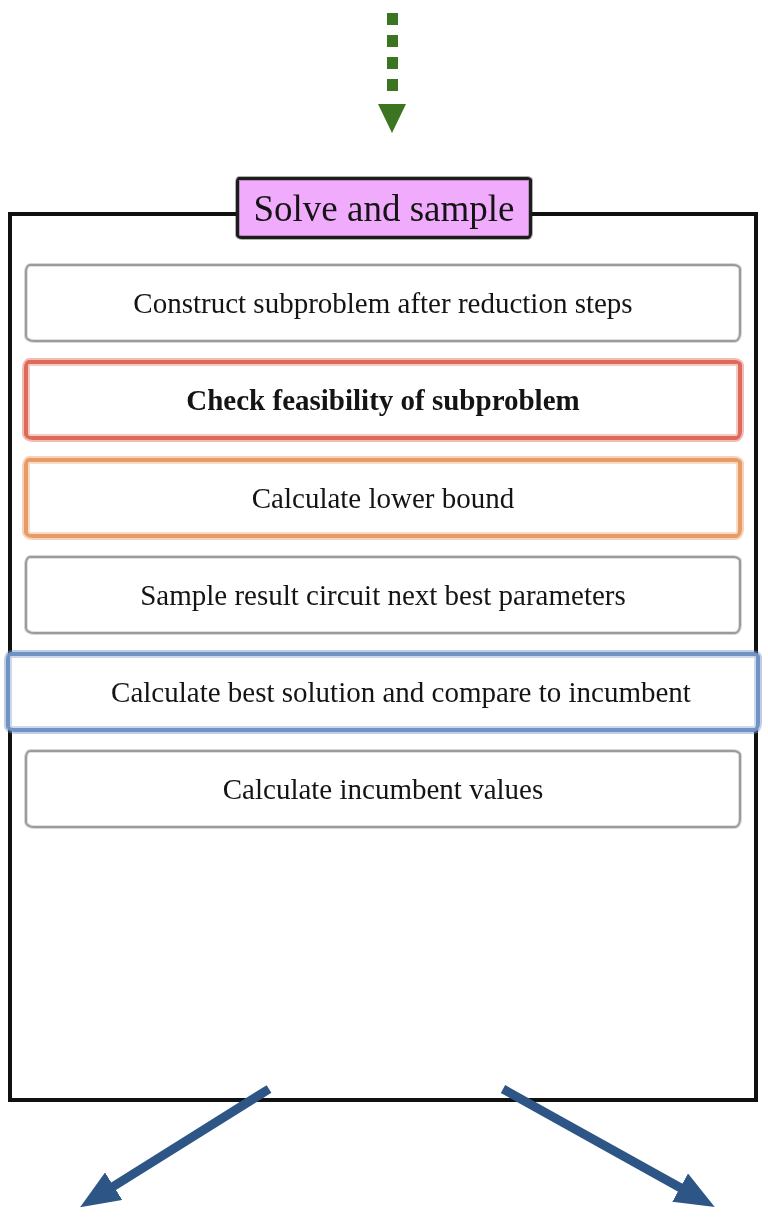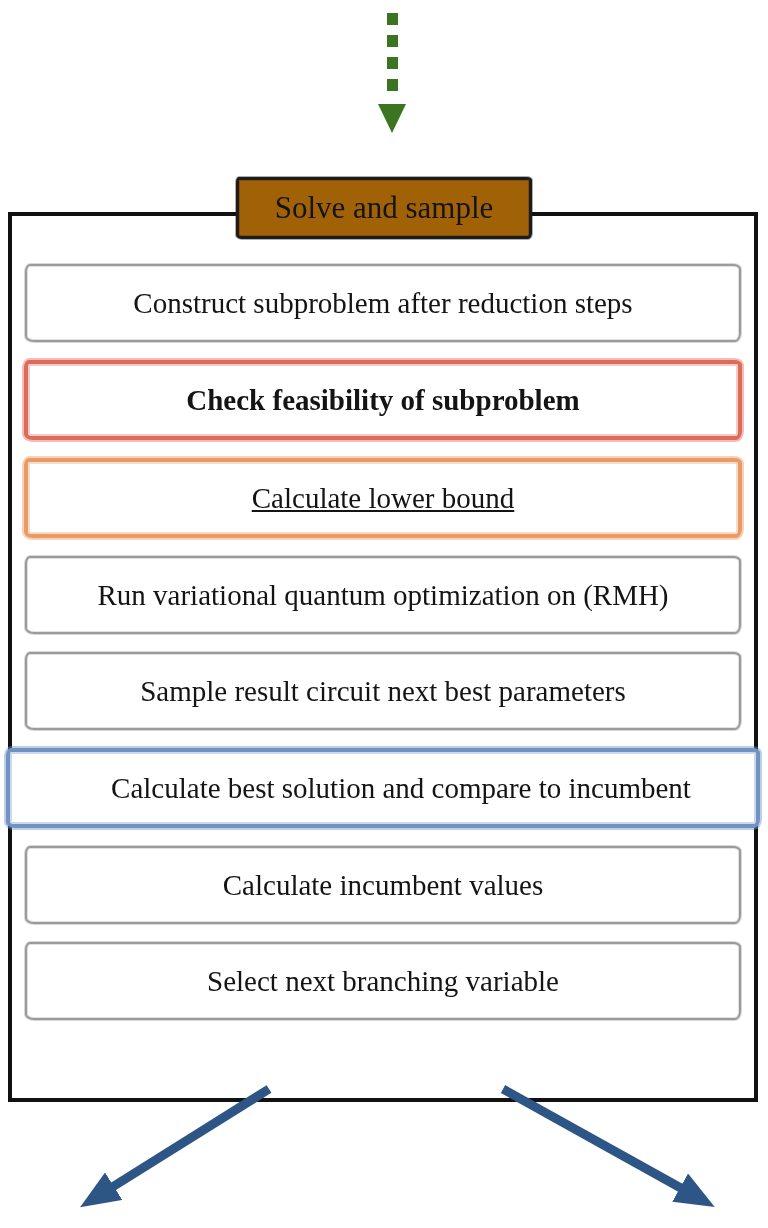--- a/index.html
+++ b/index.html
@@ -66,28 +66,28 @@
   }
 
   
   .title-box {
     position: absolute;
     top: 177px;
     left: 50%;
     transform: translateX(-50%);
     width: 290px;
     height: 56px;
-    background: #a16207;
+    background: #f0abfc;
     border: 3px solid #1c1c1c;
     border-radius: 3px 5px 4px 6px / 5px 3px 6px 4px;
     box-shadow: 0 0 0 1px rgba(28,28,28,0.35), inset 0 0 0 1px rgba(28,28,28,0.25);
     display: flex;
     align-items: center;
     justify-content: center;
-    font-size: 31px;
+    font-size: 37px;
     z-index: 3;
   }
 
   
   .step {
     width: 710px; 
     height: 72px; 
     background: #ffffff;
     display: flex;
     align-items: center;
@@ -108,21 +108,20 @@
   .step.red {
     border-width: 4px;
     border-color: var(--red);
     box-shadow: 0 0 0 2px rgba(222,106,90,0.45), inset 0 0 0 2px rgba(222,106,90,0.35);
     font-weight: bold;
   }
   .step.orange {
     border-width: 4px;
     border-color: var(--orange);
     box-shadow: 0 0 0 2px rgba(233,155,99,0.45), inset 0 0 0 2px rgba(233,155,99,0.35);
-    text-decoration: underline;
   }
   .step.blue {
     border-width: 4px;
     border-color: var(--blue);
     box-shadow: 0 0 0 2px rgba(112,147,195,0.45), inset 0 0 0 2px rgba(112,147,195,0.35);
     padding-left: 36px;
   }
 
   
   .branch-arrows {
@@ -147,33 +146,27 @@
   <div class="step gray">
     <span>Construct subproblem after reduction steps</span>
   </div>
   <div class="step red">
     <span>Check feasibility of subproblem</span>
   </div>
   <div class="step orange">
     <span>Calculate lower bound</span>
   </div>
   <div class="step gray">
-    <span>Run variational quantum optimization on (RMH)</span>
-  </div>
-  <div class="step gray">
     <span>Sample result circuit next best parameters</span>
   </div>
   <div class="step blue">
     <span>Calculate best solution and compare to incumbent</span>
   </div>
   <div class="step gray">
     <span>Calculate incumbent values</span>
-  </div>
-  <div class="step gray">
-    <span>Select next branching variable</span>
   </div>
 </div>
 
 <svg class="branch-arrows" viewBox="0 0 768 150" xmlns="http://www.w3.org/2000/svg">
   <defs>
     <marker id="arrHead" markerWidth="4.4" markerHeight="3.6" refX="1" refY="1.8" orient="auto">
       <path d="M0,0 L4.4,1.8 L0,3.6 Z" fill="#2d5586"></path>
     </marker>
   </defs>
   <line x1="269" y1="14" x2="106" y2="116" stroke="#2d5586" stroke-width="9" marker-end="url(#arrHead)"></line>

